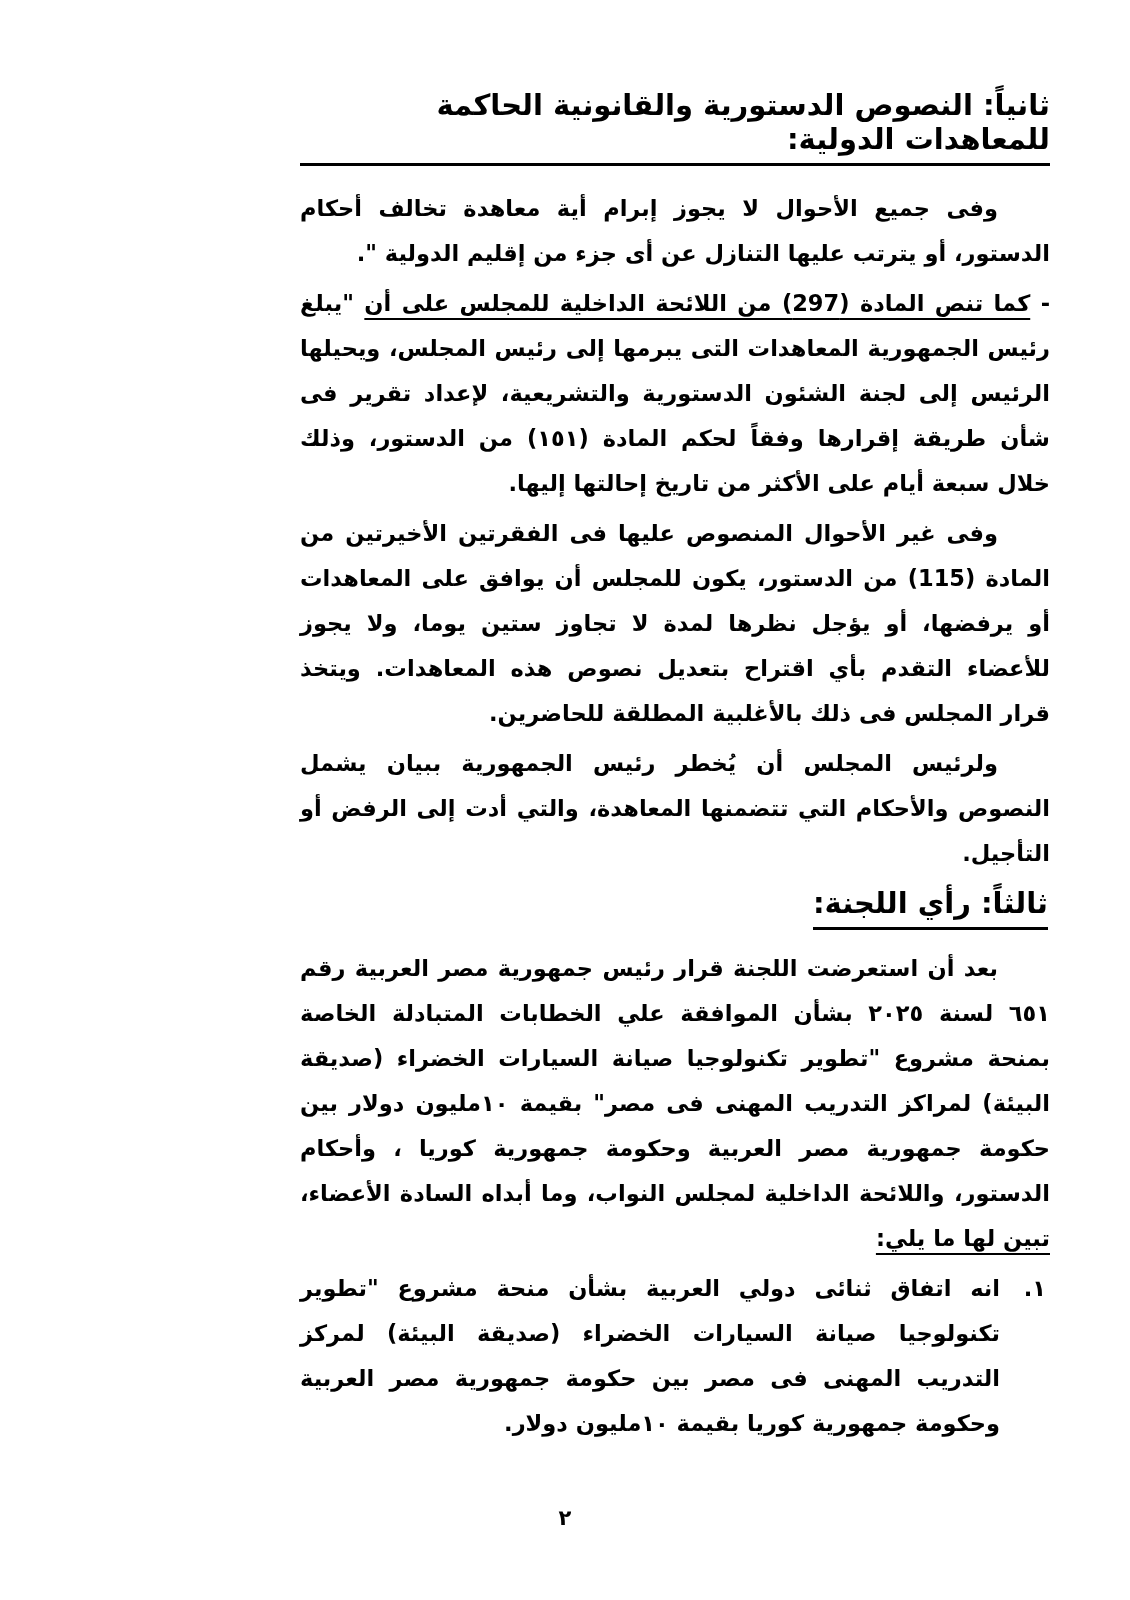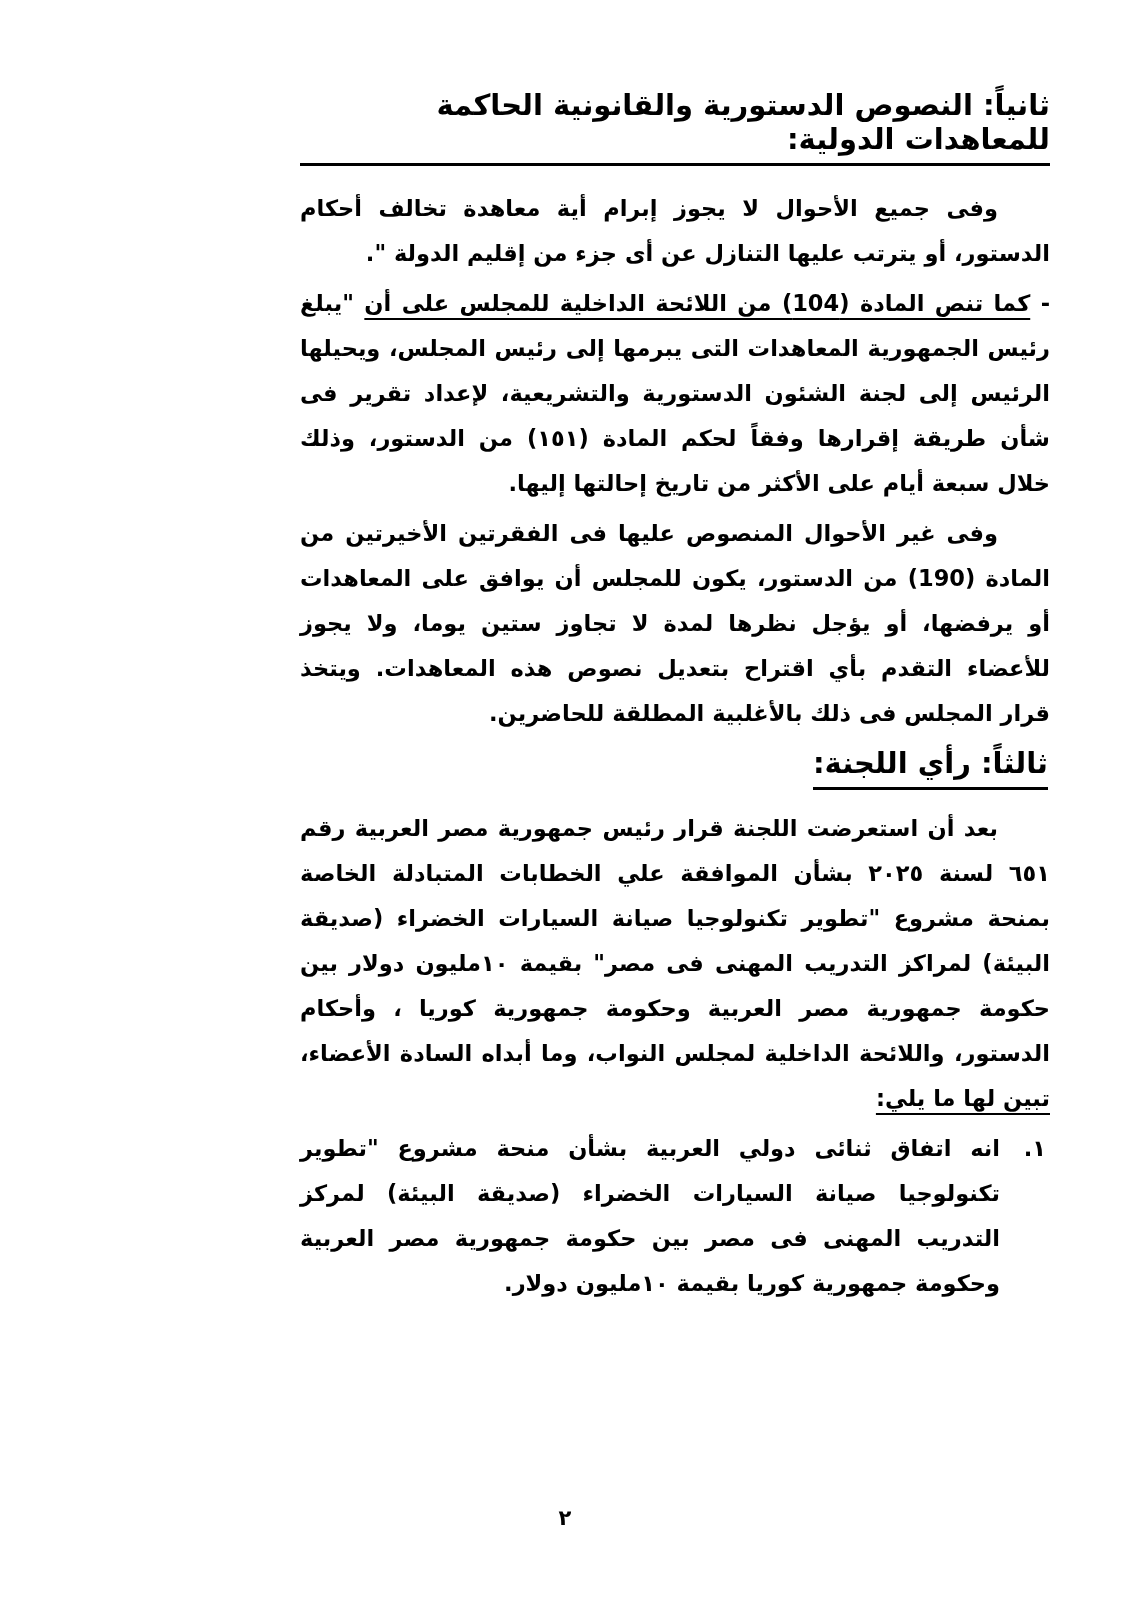--- a/index.html
+++ b/index.html
@@ -78,27 +78,28 @@
 <body>
 
 <div class="page">
 
   <h2 class="sec-heading">
     <span class="hd">ثانياً: النصوص الدستورية والقانونية الحاكمة للمعاهدات الدولية:</span>
   </h2>
 
 
 
-  <p class="para indent">وفى جميع الأحوال لا يجوز إبرام أية معاهدة تخالف أحكام الدستور، أو يترتب عليها التنازل عن أى جزء من إقليم الدولة ".</p>
+  <p class="para indent">وفى جميع الأحوال لا يجوز إبرام أية معاهدة تخالف أحكام الدستور، أو يترتب عليها التنازل عن أى جزء من إقليم الدولية ".</p>
 
-  <p class="para dash-para"><span>- </span><span class="u-lead">كما تنص المادة (104) من اللائحة الداخلية للمجلس على أن</span><span> "يبلغ رئيس الجمهورية المعاهدات التى يبرمها إلى رئيس المجلس، ويحيلها الرئيس إلى لجنة الشئون الدستورية والتشريعية، لإعداد تقرير فى شأن طريقة إقرارها وفقاً لحكم المادة (١٥١) من الدستور، وذلك خلال سبعة أيام على الأكثر من تاريخ إحالتها إليها.</span></p>
+  <p class="para dash-para"><span>- </span><span class="u-lead">كما تنص المادة (297) من اللائحة الداخلية للمجلس على أن</span><span> "يبلغ رئيس الجمهورية المعاهدات التى يبرمها إلى رئيس المجلس، ويحيلها الرئيس إلى لجنة الشئون الدستورية والتشريعية، لإعداد تقرير فى شأن طريقة إقرارها وفقاً لحكم المادة (١٥١) من الدستور، وذلك خلال سبعة أيام على الأكثر من تاريخ إحالتها إليها.</span></p>
 
 
-  <p class="para indent">وفى غير الأحوال المنصوص عليها فى الفقرتين الأخيرتين من المادة (190) من الدستور، يكون للمجلس أن يوافق على المعاهدات أو يرفضها، أو يؤجل نظرها لمدة لا تجاوز ستين يوما، ولا يجوز للأعضاء التقدم بأي اقتراح بتعديل نصوص هذه المعاهدات. ويتخذ قرار المجلس فى ذلك بالأغلبية المطلقة للحاضرين.</p>
+  <p class="para indent">وفى غير الأحوال المنصوص عليها فى الفقرتين الأخيرتين من المادة (115) من الدستور، يكون للمجلس أن يوافق على المعاهدات أو يرفضها، أو يؤجل نظرها لمدة لا تجاوز ستين يوما، ولا يجوز للأعضاء التقدم بأي اقتراح بتعديل نصوص هذه المعاهدات. ويتخذ قرار المجلس فى ذلك بالأغلبية المطلقة للحاضرين.</p>
 
+  <p class="para indent">ولرئيس المجلس أن يُخطر رئيس الجمهورية ببيان يشمل النصوص والأحكام التي تتضمنها المعاهدة، والتي أدت إلى الرفض أو التأجيل.</p>
 
 
 
   <h2 class="sec-heading sec3-heading">
     <span class="hd">ثالثاً: رأي اللجنة:</span>
   </h2>
 
   <p class="para indent"><span>بعد أن استعرضت اللجنة قرار رئيس جمهورية مصر العربية رقم ٦٥١ لسنة ٢٠٢٥ بشأن الموافقة علي الخطابات المتبادلة الخاصة بمنحة مشروع "تطوير تكنولوجيا صيانة السيارات الخضراء (صديقة البيئة) لمراكز التدريب المهنى فى مصر" بقيمة ١٠مليون دولار بين حكومة جمهورية مصر العربية وحكومة جمهورية كوريا ، وأحكام الدستور، واللائحة الداخلية لمجلس النواب، وما أبداه السادة الأعضاء، </span><span class="u-lead">تبين لها ما يلي:</span></p>
 
   <div class="list">

